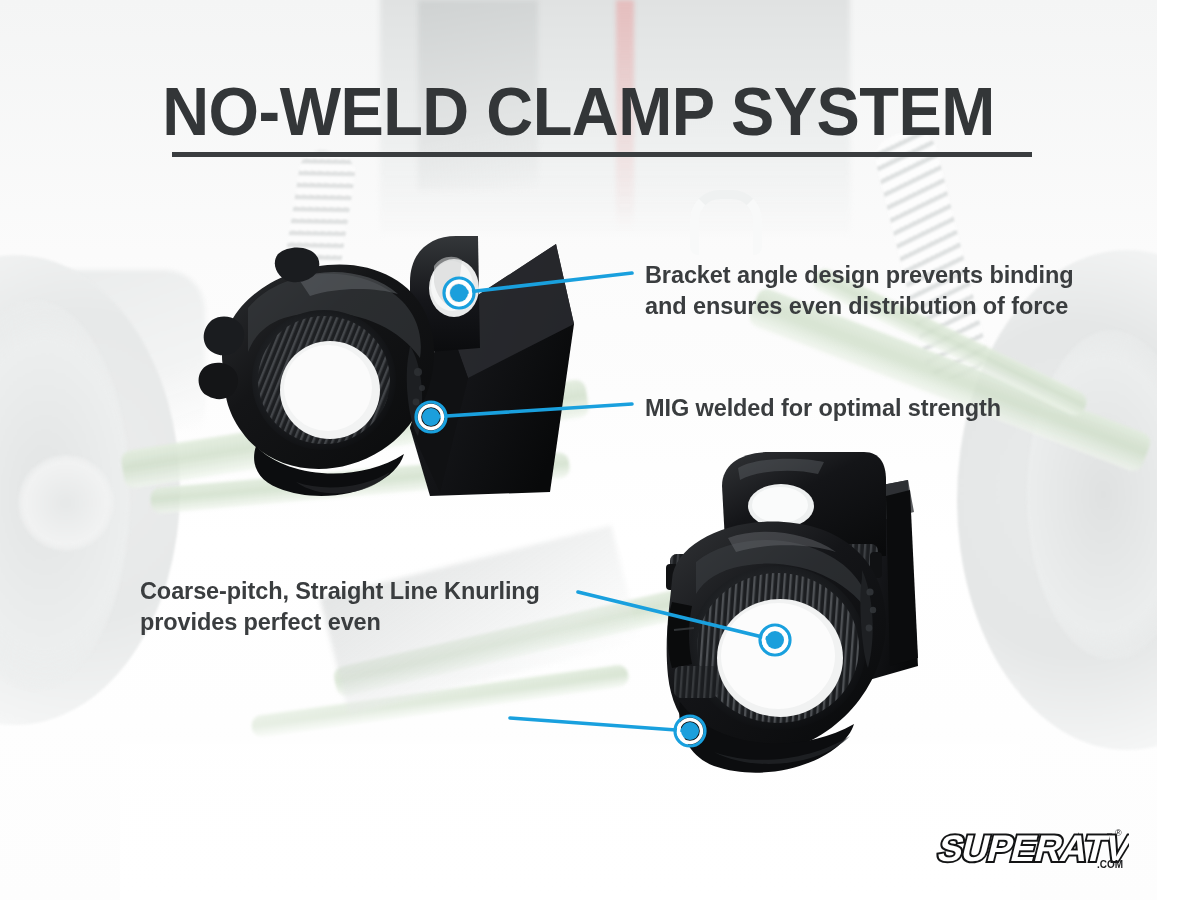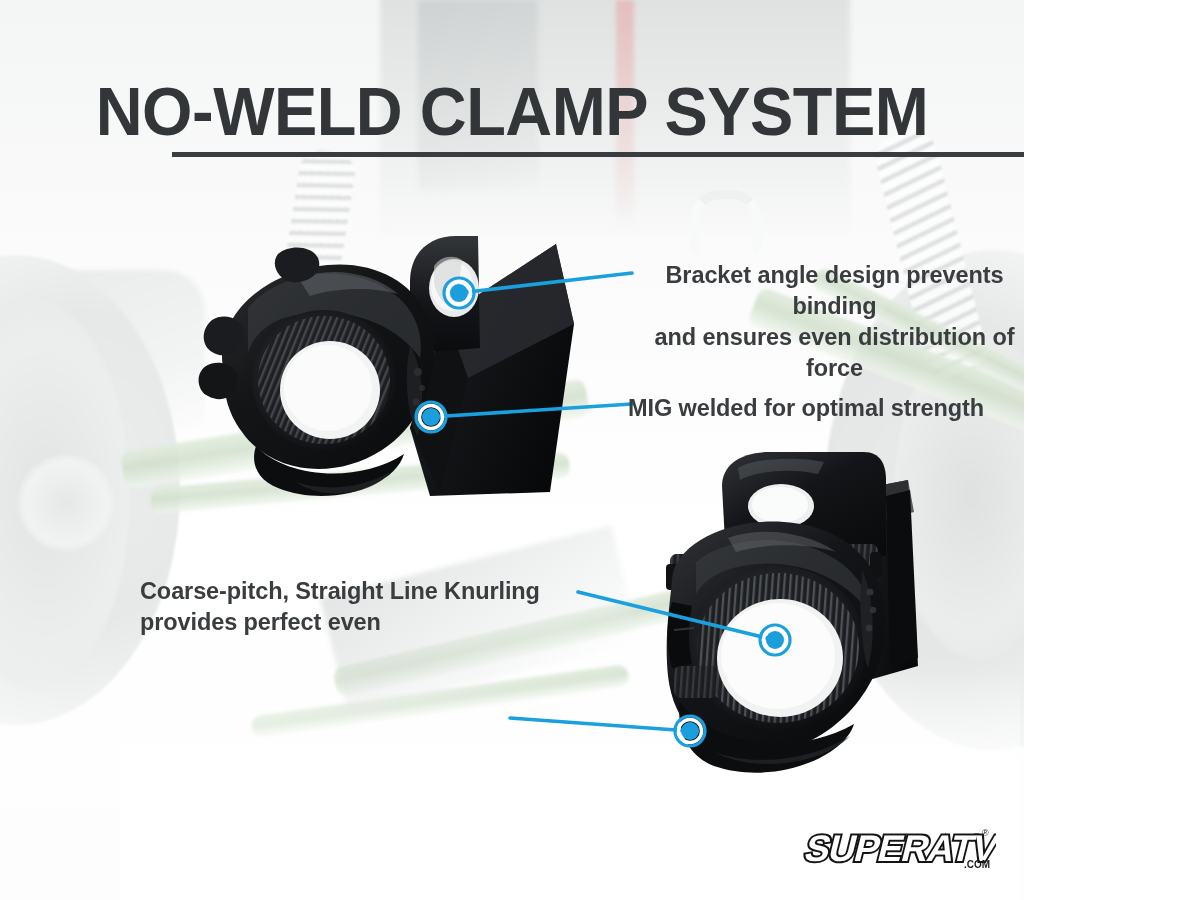--- a/index.html
+++ b/index.html
@@ -3,25 +3,26 @@
 <meta charset="utf-8">
 <title>No-Weld Clamp System</title>
 <style>
   html, body {
     margin: 0;
     padding: 0;
     background: #ffffff;
   }
   #stage {
     position: relative;
-    width: 1024px;
+    width: 1116px;
     height: 900px;
     overflow: hidden;
     background: #f0abfc;
     font-family: "Liberation Sans", sans-serif;
+    padding-left: 41px;
     -webkit-font-smoothing: antialiased;
   }
 
   
   .bg-layer {
     position: absolute;
     inset: 0;
     overflow: hidden;
   }
   .bg-wash {
@@ -187,22 +188,22 @@
   .callout {
     position: absolute;
     font-family: "Liberation Sans", sans-serif;
     font-weight: bold;
     font-size: 23.5px;
     line-height: 31px;
     color: #3a3d3f;
     white-space: pre-line;
     letter-spacing: -0.1px;
   }
-  .callout.c1 { left: 645px; top: 260px; text-align: center; }
-  .callout.c2 { left: 628px; top: 393px; text-align: center; }
+  .callout.c1 { left: 645px; top: 260px; }
+  .callout.c2 { left: 645px; top: 393px; text-align: center; }
   .callout.c3 { left: 140px; top: 576px; }
   .callout.c4 { left: 140px; top: 706px; }
 
   
   .overlay-svg {
     position: absolute;
     inset: 0;
     width: 1200px;
     height: 900px;
     pointer-events: none;

